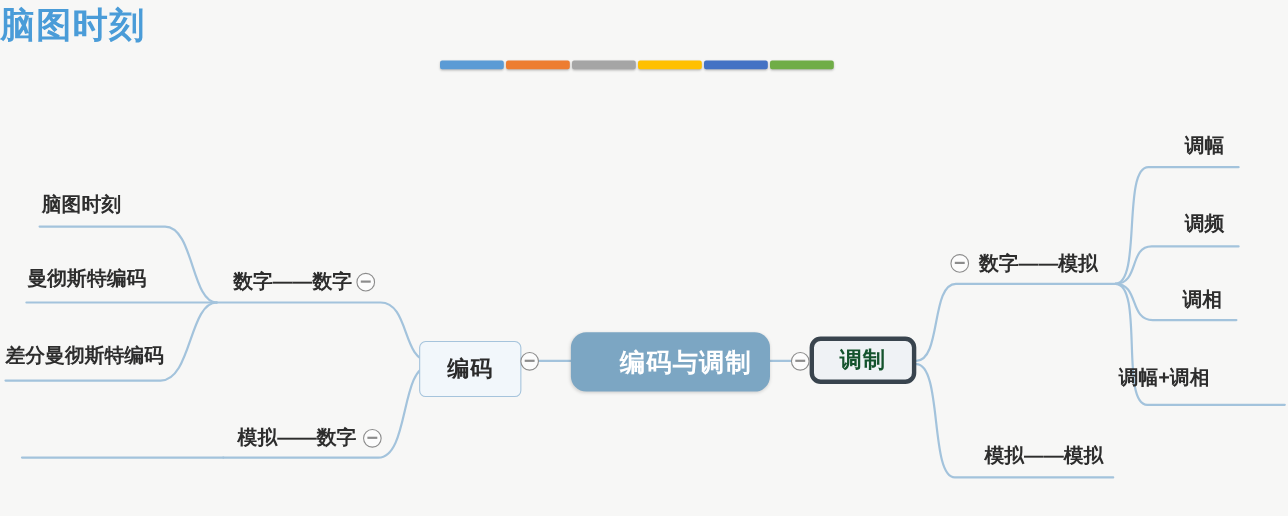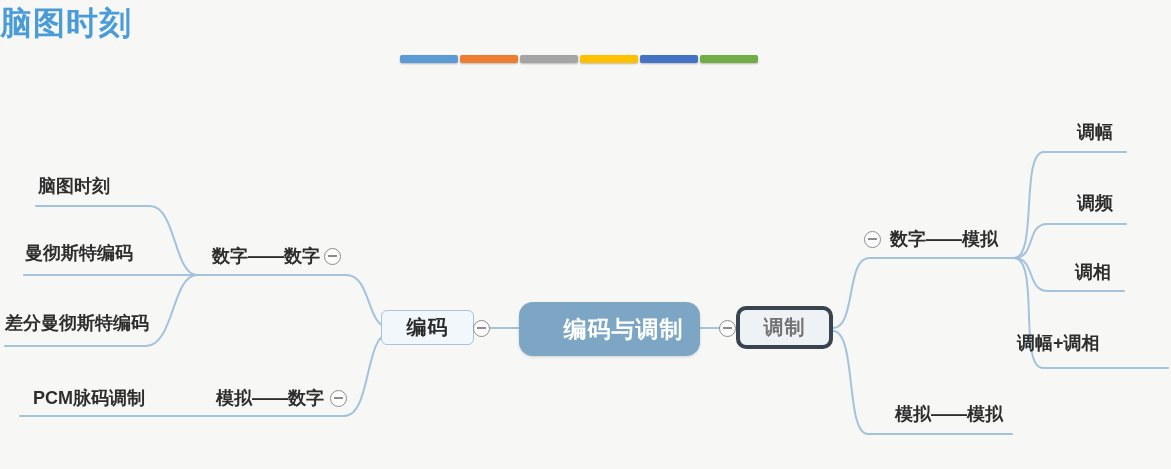--- a/index.html
+++ b/index.html
@@ -29,28 +29,28 @@
   .box{
     position:absolute;display:flex;align-items:center;justify-content:center;
     font-weight:bold;white-space:nowrap;box-sizing:border-box;cursor:default;
   }
   .root-box{
     left:519px;top:302px;width:181px;height:54px;
     background:#7CA6C3;color:#FFFFFF;border-radius:14px;font-size:23px;
     box-shadow:0 1px 3px rgba(0,0,0,0.15);letter-spacing:1px;padding-left:28px;
   }
   .encode-box{
-    left:381px;top:310px;width:93px;height:35px;
+    left:381px;top:310px;width:93px;height:51px;
     background:#F2F7FB;border:1.5px solid #A6C4DC;border-radius:6px;
     color:#2B2B2B;font-size:20px;letter-spacing:1px;
   }
   .modulate-box{
     left:736px;top:306px;width:97px;height:43px;
     background:#EFF2F5;border:4px solid #39444E;border-radius:10px;
-    color:#737373;font-size:20px;letter-spacing:1px;
+    color:#14532d;font-size:20px;letter-spacing:1px;
   }
   .collapse{
     position:absolute;width:17px;height:17px;box-sizing:border-box;
     border:1.6px solid #8C8C8C;border-radius:50%;background:#FCFCFC;
     cursor:pointer;
   }
   .collapse .minus-line{
     position:absolute;left:3px;right:3px;top:50%;height:1.6px;
     margin-top:-0.8px;background:#8C8C8C;display:block;
   }
@@ -110,21 +110,20 @@
   <span class="collapse" style="left:863.5px;top:230.5px;">
       <span class="minus-line"></span>
     </span>
 
   <span class="topic" style="left:212px;top:247px;text-align:center;">数字——数字</span>
   <span class="topic" style="left:216px;top:389px;">模拟——数字</span>
 
   <span class="topic" style="left:38px;top:177px;">脑图时刻</span>
   <span class="topic" style="left:25px;top:244px;">曼彻斯特编码</span>
   <span class="topic" style="left:5px;top:314px;">差分曼彻斯特编码</span>
-  <span class="topic" style="left:33px;top:389px;">PCM脉码调制</span>
 
   <span class="topic" style="left:890px;top:230px;text-align:right;">数字——模拟</span>
   <span class="topic" style="left:895px;top:405px;">模拟——模拟</span>
 
   <span class="topic" style="left:1077px;top:123px;">调幅</span>
   <span class="topic" style="left:1077px;top:194px;">调频</span>
   <span class="topic" style="left:1075px;top:263px;">调相</span>
   <span class="topic" style="left:1017px;top:334px;">调幅+调相</span>
 
 </div>

